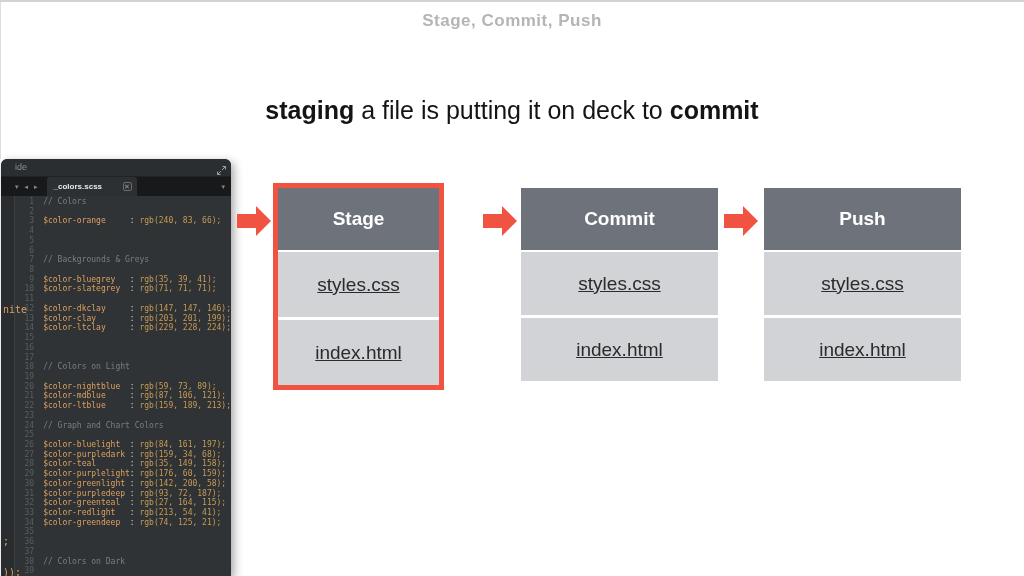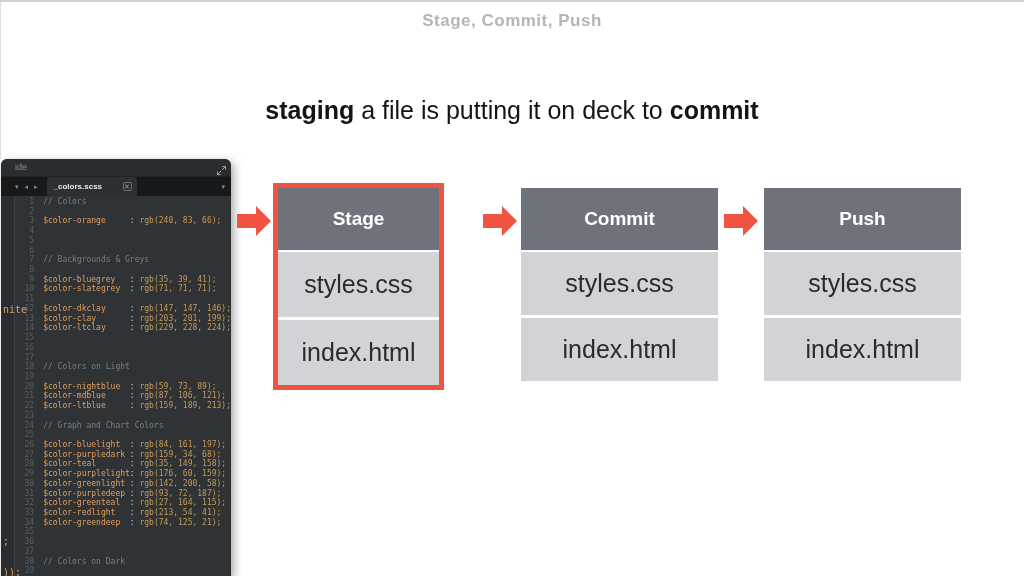--- a/index.html
+++ b/index.html
@@ -52,21 +52,21 @@
   .vl { color:var(--code-val,#c89a55); }
 
   
   .flow-box { position:absolute; background:#ffffff; display:flex; flex-direction:column; }
   .flow-box.stage  { left:273px; top:183px; width:171px; height:207px; border:5px solid var(--accent,#f05342); }
   .flow-box.commit { left:521px; top:188px; width:197px; height:193px; }
   .flow-box.push   { left:764px; top:188px; width:197px; height:193px; }
   .fb-header { height:62px; flex:none; background:var(--hdr,#6e737b); color:#ffffff;
     font-size:19px; font-weight:bold; display:flex; align-items:center; justify-content:center; }
   .fb-row { flex:1; background:var(--row,#d2d3d6); color:var(--rowtext,#2b2b2b);
-    font-size:25px; display:flex; align-items:center; justify-content:center; }
+    font-size:19px; display:flex; align-items:center; justify-content:center;text-decoration:underline; }
   .fb-row.r1 { margin-top:2px; }
   .fb-row.r2 { margin-top:3px; }
 
   .arrow { position:absolute; width:34px; height:30px; top:206px; }
   .arrow .tail { position:absolute; left:0; top:8px; width:19px; height:14px; background:var(--accent,#f05342); }
   .arrow .head { position:absolute; left:19px; top:0; width:0; height:0;
     border-top:15px solid transparent; border-bottom:15px solid transparent;
     border-left:15px solid var(--accent,#f05342); }
   .arrow.a1 { left:237px; }
   .arrow.a2 { left:483px; }

